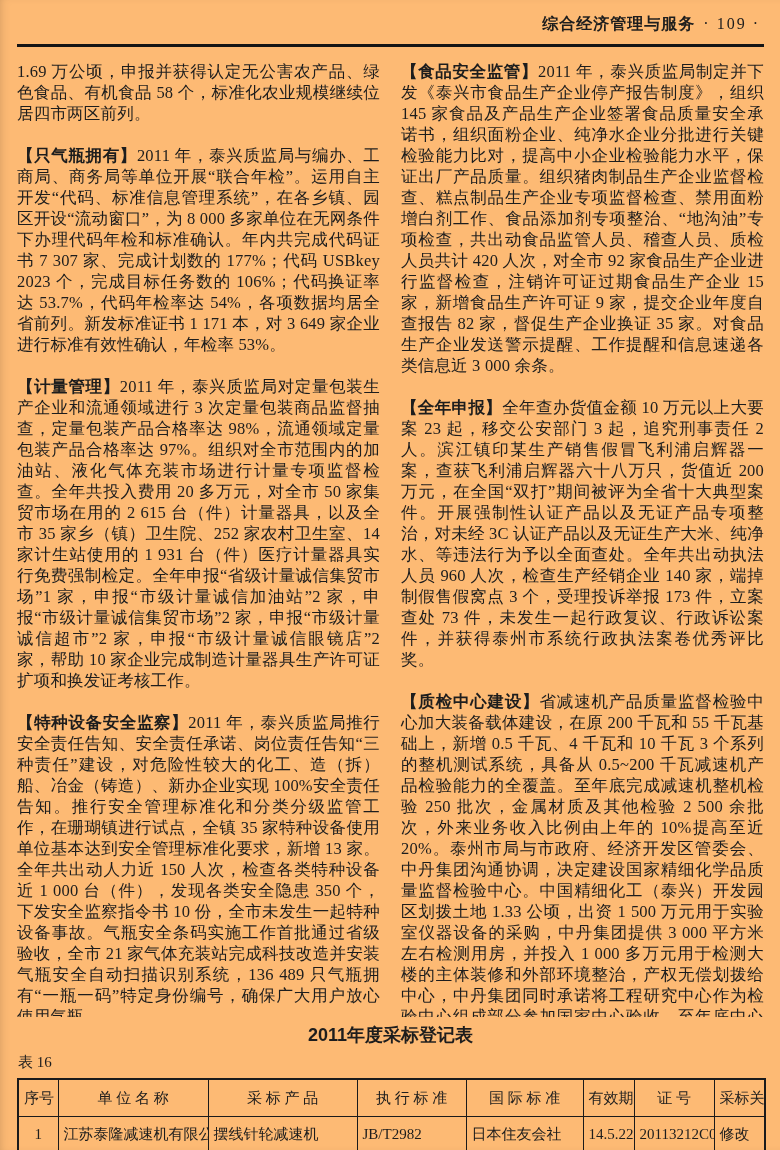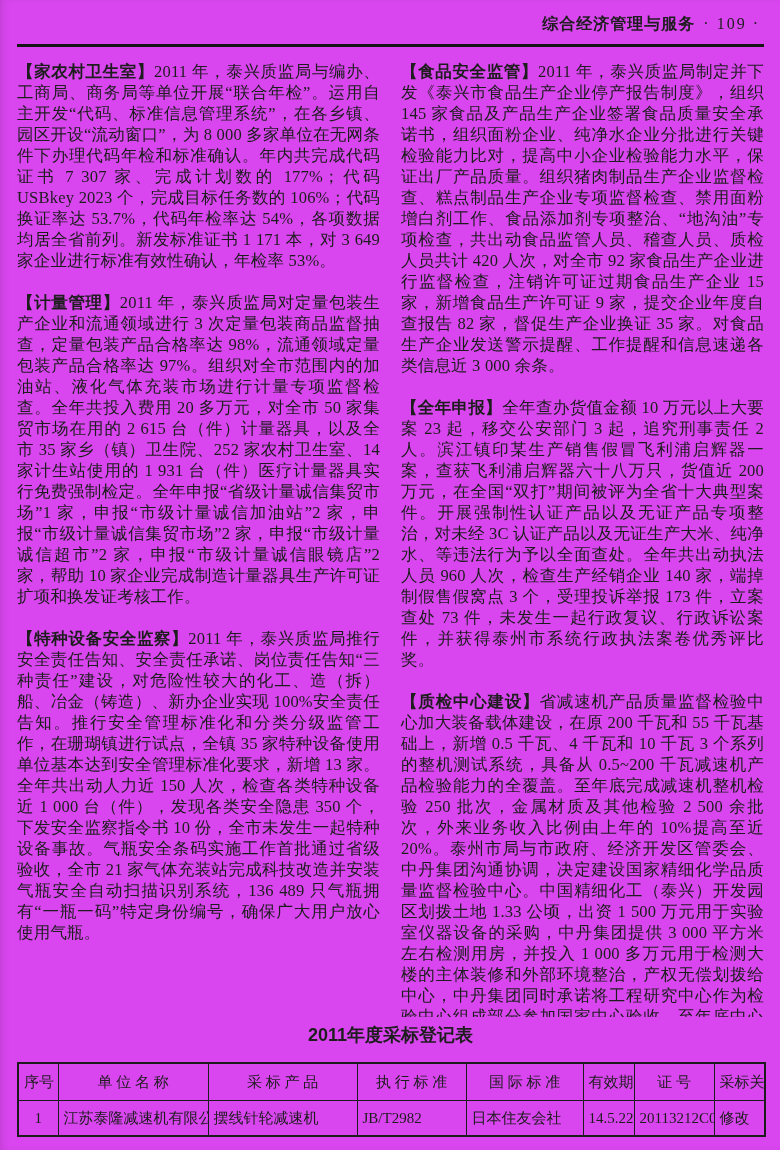--- a/index.html
+++ b/index.html
@@ -1,21 +1,21 @@
 <!DOCTYPE html>
 <html><head>
 <meta charset="utf-8">
 <style>
   html,body { margin:0; padding:0; }
   body { background:#d8d9d4; }
   .page {
     position:relative;
     width:780px; height:1150px;
     margin:0 auto;
-    background:#d946ef;
+    background:#fdba74;
     box-sizing:border-box;
     padding:14px 16px 14px 17px;
     overflow:hidden;
     font-family:"Liberation Serif", serif;
     color:#1d1d1d;
     box-shadow: inset 6px 0 12px -8px rgba(0,0,0,.25);
   }
   .running-head {
     display:flex; justify-content:flex-end; align-items:baseline;
     gap:8px; padding-right:4px; height:26px;
@@ -40,21 +40,21 @@
   .entry-title {
     font-family:"Liberation Sans", sans-serif;
     font-weight:bold;
     margin-right:0;
   }
   .table-section { margin-top:6px; }
   .table-title {
     text-align:center;
     font-family:"Liberation Sans", sans-serif;
     font-weight:bold; font-size:18px;
-    margin:0 0 15px 0;
+    margin:0 0 6px 0;
   }
   .table-label { font-size:15px; margin:0 0 6px 1px; }
   table.std-table {
     width:747px; border-collapse:collapse;
     border:2.5px solid #1b1b1b;
     font-size:15px; table-layout:fixed;
   }
   table.std-table th, table.std-table td {
     border:1.5px solid #1b1b1b;
     font-weight:normal;
@@ -73,41 +73,43 @@
 
   <div class="running-head">
     <span class="head-title">综合经济管理与服务</span>
     <span class="head-page">· 109 ·</span>
   </div>
   <div class="head-rule"></div>
 
   <div class="columns">
 
     <div class="col">
+      <p class="entry"><span>1.69 万公顷，申报并获得认定无公害农产品、绿色食品、有机食品 58 个，标准化农业规模继续位居四市两区前列。</span></p>
 
-      <p class="entry"><span class="entry-title">【家农村卫生室】</span><span>2011 年，泰兴质监局与编办、工商局、商务局等单位开展“联合年检”。运用自主开发“代码、标准信息管理系统”，在各乡镇、园区开设“流动窗口”，为 8 000 多家单位在无网条件下办理代码年检和标准确认。年内共完成代码证书 7 307 家、完成计划数的 177%；代码 USBkey 2023 个，完成目标任务数的 106%；代码换证率达 53.7%，代码年检率达 54%，各项数据均居全省前列。新发标准证书 1 171 本，对 3 649 家企业进行标准有效性确认，年检率 53%。</span></p>
+      <p class="entry"><span class="entry-title">【只气瓶拥有】</span><span>2011 年，泰兴质监局与编办、工商局、商务局等单位开展“联合年检”。运用自主开发“代码、标准信息管理系统”，在各乡镇、园区开设“流动窗口”，为 8 000 多家单位在无网条件下办理代码年检和标准确认。年内共完成代码证书 7 307 家、完成计划数的 177%；代码 USBkey 2023 个，完成目标任务数的 106%；代码换证率达 53.7%，代码年检率达 54%，各项数据均居全省前列。新发标准证书 1 171 本，对 3 649 家企业进行标准有效性确认，年检率 53%。</span></p>
 
       <p class="entry"><span class="entry-title">【计量管理】</span><span>2011 年，泰兴质监局对定量包装生产企业和流通领域进行 3 次定量包装商品监督抽查，定量包装产品合格率达 98%，流通领域定量包装产品合格率达 97%。组织对全市范围内的加油站、液化气体充装市场进行计量专项监督检查。全年共投入费用 20 多万元，对全市 50 家集贸市场在用的 2 615 台（件）计量器具，以及全市 35 家乡（镇）卫生院、252 家农村卫生室、14 家计生站使用的 1 931 台（件）医疗计量器具实行免费强制检定。全年申报“省级计量诚信集贸市场”1 家，申报“市级计量诚信加油站”2 家，申报“市级计量诚信集贸市场”2 家，申报“市级计量诚信超市”2 家，申报“市级计量诚信眼镜店”2 家，帮助 10 家企业完成制造计量器具生产许可证扩项和换发证考核工作。</span></p>
 
       <p class="entry"><span class="entry-title">【特种设备安全监察】</span><span>2011 年，泰兴质监局推行安全责任告知、安全责任承诺、岗位责任告知“三种责任”建设，对危险性较大的化工、造（拆）船、冶金（铸造）、新办企业实现 100%安全责任告知。推行安全管理标准化和分类分级监管工作，在珊瑚镇进行试点，全镇 35 家特种设备使用单位基本达到安全管理标准化要求，新增 13 家。全年共出动人力近 150 人次，检查各类特种设备近 1 000 台（件），发现各类安全隐患 350 个，下发安全监察指令书 10 份，全市未发生一起特种设备事故。气瓶安全条码实施工作首批通过省级验收，全市 21 家气体充装站完成科技改造并安装气瓶安全自动扫描识别系统，136 489 只气瓶拥有“一瓶一码”特定身份编号，确保广大用户放心使用气瓶。</span></p>
     </div>
 
     <div class="col">
       <p class="entry"><span class="entry-title">【食品安全监管】</span><span>2011 年，泰兴质监局制定并下发《泰兴市食品生产企业停产报告制度》，组织 145 家食品及产品生产企业签署食品质量安全承诺书，组织面粉企业、纯净水企业分批进行关键检验能力比对，提高中小企业检验能力水平，保证出厂产品质量。组织猪肉制品生产企业监督检查、糕点制品生产企业专项监督检查、禁用面粉增白剂工作、食品添加剂专项整治、“地沟油”专项检查，共出动食品监管人员、稽查人员、质检人员共计 420 人次，对全市 92 家食品生产企业进行监督检查，注销许可证过期食品生产企业 15 家，新增食品生产许可证 9 家，提交企业年度自查报告 82 家，督促生产企业换证 35 家。对食品生产企业发送警示提醒、工作提醒和信息速递各类信息近 3 000 余条。</span></p>
 
       <p class="entry"><span class="entry-title">【全年申报】</span><span>全年查办货值金额 10 万元以上大要案 23 起，移交公安部门 3 起，追究刑事责任 2 人。滨江镇印某生产销售假冒飞利浦启辉器一案，查获飞利浦启辉器六十八万只，货值近 200 万元，在全国“双打”期间被评为全省十大典型案件。开展强制性认证产品以及无证产品专项整治，对未经 3C 认证产品以及无证生产大米、纯净水、等违法行为予以全面查处。全年共出动执法人员 960 人次，检查生产经销企业 140 家，端掉制假售假窝点 3 个，受理投诉举报 173 件，立案查处 73 件，未发生一起行政复议、行政诉讼案件，并获得泰州市系统行政执法案卷优秀评比奖。</span></p>
 
       <p class="entry"><span class="entry-title">【质检中心建设】</span><span>省减速机产品质量监督检验中心加大装备载体建设，在原 200 千瓦和 55 千瓦基础上，新增 0.5 千瓦、4 千瓦和 10 千瓦 3 个系列的整机测试系统，具备从 0.5~200 千瓦减速机产品检验能力的全覆盖。至年底完成减速机整机检验 250 批次，金属材质及其他检验 2 500 余批次，外来业务收入比例由上年的 10%提高至近 20%。泰州市局与市政府、经济开发区管委会、中丹集团沟通协调，决定建设国家精细化学品质量监督检验中心。中国精细化工（泰兴）开发园区划拨土地 1.33 公顷，出资 1 500 万元用于实验室仪器设备的采购，中丹集团提供 3 000 平方米左右检测用房，并投入 1 000 多万元用于检测大楼的主体装修和外部环境整治，产权无偿划拨给中心，中丹集团同时承诺将工程研究中心作为检验中心组成部分参加国家中心验收。至年底中心各项基础建设工作基本完成。</span></p>
 
     </div>
 
   </div>
 
   <div class="table-section">
     <div class="table-title">2011年度采标登记表</div>
+    <div class="table-label">表 16</div>
 
     <table class="std-table">
       <colgroup>
         <col style="width:40px">
           <col style="width:150px">
           <col style="width:149px">
           <col style="width:109px">
         <col style="width:117px">
           <col style="width:51px">
           <col style="width:80px">

